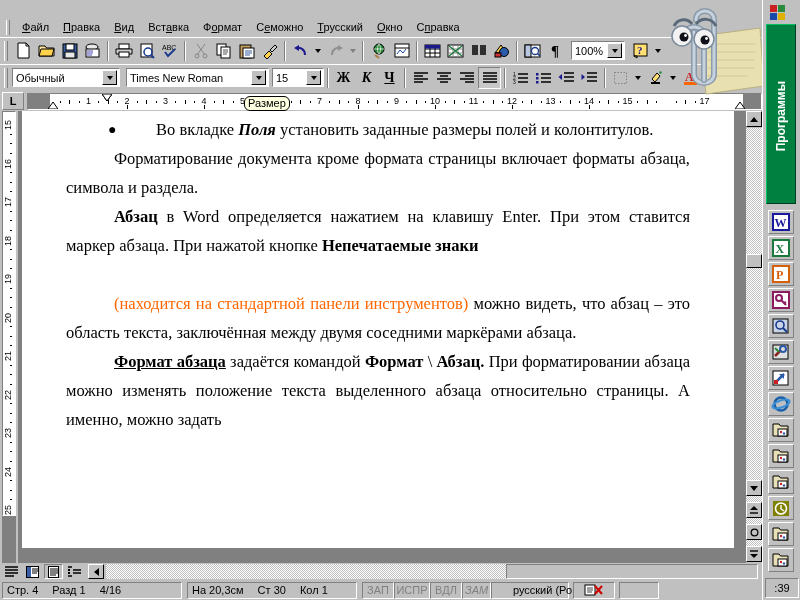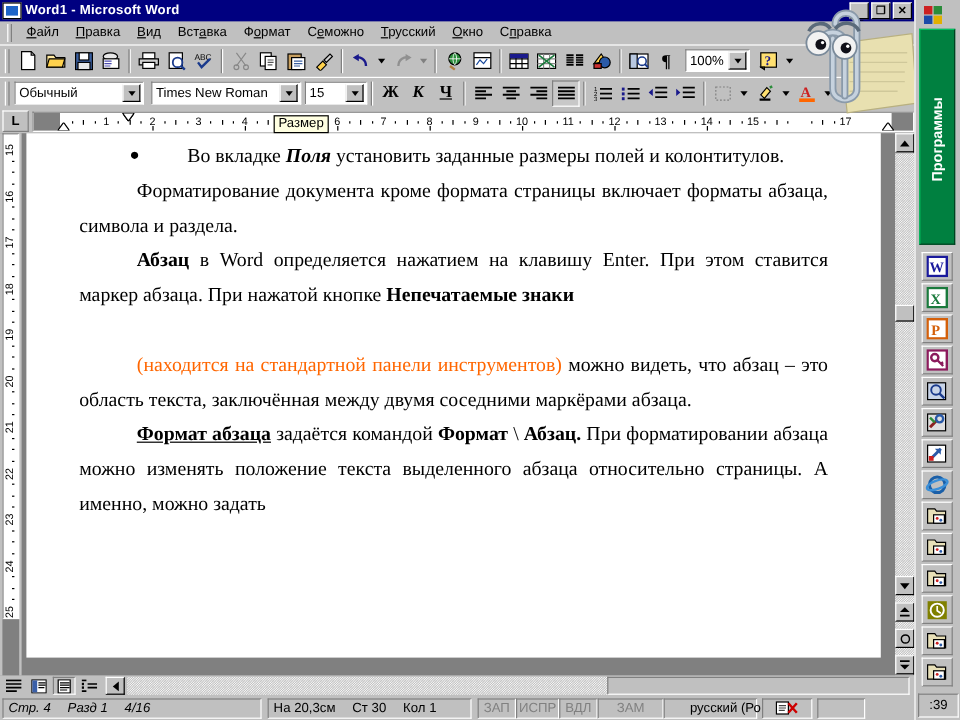--- a/index.html
+++ b/index.html
@@ -80,21 +80,21 @@
   }
   .combo .cval{ flex:1; overflow:hidden; white-space:nowrap; }
   .combo .cbtn {
     width:15px; height:15px; margin-right:2px; background:#c0c0c0;
     border-top:1px solid #fff; border-left:1px solid #fff;
     border-right:1px solid #000; border-bottom:1px solid #000;
     display:flex; align-items:center; justify-content:center; flex:0 0 auto;
   }
   .combo .cbtn::after{ content:""; border-left:3px solid transparent; border-right:3px solid transparent; border-top:4px solid #000; }
   .c-style { width:108px; }
-  .c-font  { width:125px; }
+  .c-font  { width:143px; }
   .c-size  { width:52px; }
   .c-zoom  { width:54px; }
 
   .fmtbtn { font-family:"Liberation Serif", serif; font-weight:bold; font-size:14px; }
 
   
   .rulerbar {
     position:absolute; left:0; top:91px; width:762px; height:20px;
     background:#c0c0c0; display:flex; align-items:center;
   }
@@ -273,35 +273,20 @@
   }
 
   
   .clippy { position:absolute; left:660px; top:2px; width:108px; height:100px; pointer-events:auto; }
 </style>
 </head>
 <body>
 
 <div class="app">
 
-  <div class="titlebar">
-    <div class="title-icon"></div>
-    <div class="title-text">Word1 - Microsoft Word</div>
-    <div class="title-btns">
-      <div class="tbtn min">
-          <span>_</span>
-        </div>
-      <div class="tbtn">
-          <span>❐</span>
-        </div>
-      <div class="tbtn">
-          <span>✕</span>
-        </div>
-    </div>
-  </div>
 
   <div class="menubar">
     <div class="grip"></div>
     <div class="menu-item"><u>Ф</u><span>айл</span></div>
     <div class="menu-item"><u>П</u><span>равка</span></div>
     <div class="menu-item"><u>В</u><span>ид</span></div>
     <div class="menu-item">Вст<u>а</u><span>вка</span></div>
     <div class="menu-item">Ф<u>о</u><span>рмат</span></div>
     <div class="menu-item">С<u>е</u><span>можно</span></div>
     <div class="menu-item"><u>Т</u><span>русский</span></div>
@@ -670,21 +655,21 @@
             <path d="M0 7h10L5 0z" fill="#fff" stroke="#000"></path>
           </svg>
       </div>
       <div class="indent-up" id="ri-marker" style="right:16px;bottom:0;">
         <svg style="position:absolute;left:-5px;bottom:-6px;" width="10" height="7" viewBox="0 0 10 7">
             <path d="M0 7h10L5 0z" fill="#fff" stroke="#000"></path>
           </svg>
       </div>
     </div>
   </div>
-  <div class="tooltip" style="left:228px; top:96px;">Размер</div>
+  <div class="tooltip" style="left:244px; top:96px;border-radius:6px;">Размер</div>
 
   <div class="docarea">
 
     <div class="vruler">
       <div class="vruler-inner" id="vruler-inner">
           <div class="vr-num" style="top: 5px; height: 16px;">15</div>
           <div class="vr-dot" style="top: 21.625px;"></div>
           <div class="vr-dot" style="top: 31.25px;"></div>
           <div class="vr-dot" style="top: 40.875px;"></div>
           <div class="vr-num" style="top: 43.5px; height: 16px;">16</div>
@@ -796,36 +781,36 @@
     </div>
 
     <div class="hs-btn" style="left:88px;">
         <div class="tri-l"></div>
       </div>
     <div class="hs-face" style="left:106px; width:400px;"></div>
     <div class="sfield" style="position:absolute;left:506px;top:1px;height:15px;width:252px;"></div>
   </div>
 
   <div class="statusbar">
-    <div class="sfield group" style="width:216px;font-style:italic;">
+    <div class="sfield group" style="width:180px;">
       <span>Стр. 4</span>
       <span>Разд 1</span>
       <span>4/16</span>
     </div>
     <div style="width:5px;"></div>
     <div class="sfield group" style="width:170px;">
       <span>На 20,3см</span>
       <span>Ст 30</span>
       <span>Кол 1</span>
     </div>
     <div style="width:5px;"></div>
     <div class="sfield dim" style="width:32px;">ЗАП</div>
     <div class="sfield dim" style="width:36px;">ИСПР</div>
     <div class="sfield dim" style="width:32px;">ВДЛ</div>
-    <div class="sfield dim" style="width:55px;">ЗАМ</div>
+    <div class="sfield dim" style="width:29px;font-style:italic;">ЗАМ</div>
     <div class="sfield" style="width:78px;padding-left:29px;">русский (Ро</div>
     <div style="width:4px;"></div>
     <div class="sfield" style="width:42px;">
       <svg width="20" height="14" viewBox="0 0 20 14">
           <rect x="1" y="2" width="10" height="10" fill="#fff" stroke="#000"></rect>
           <path d="M3 5h6M3 7h6M3 9h5" stroke="#444"></path>
           <path d="M11 3l7 8M18 3l-7 8" stroke="#cc0000" stroke-width="2"></path>
         </svg>
     </div>
     <div style="width:4px;"></div>

